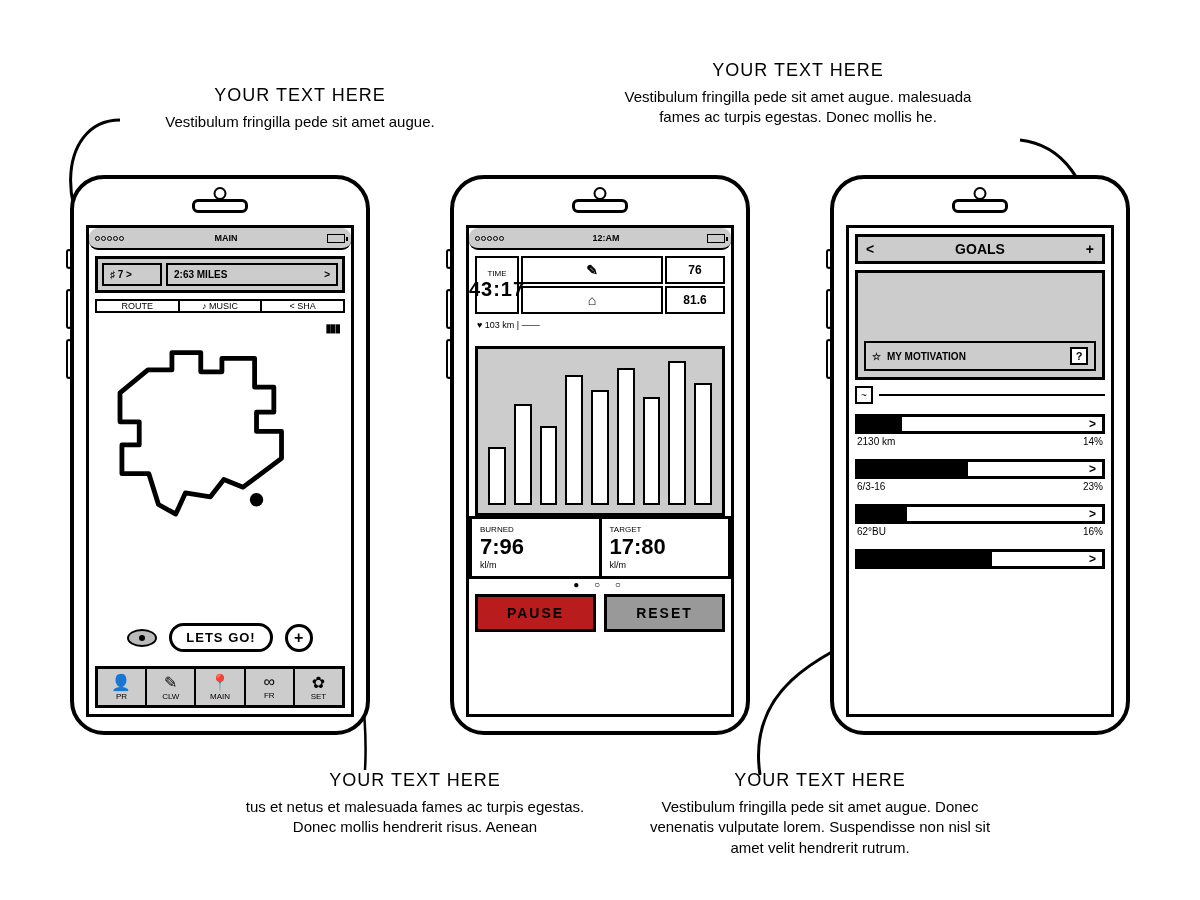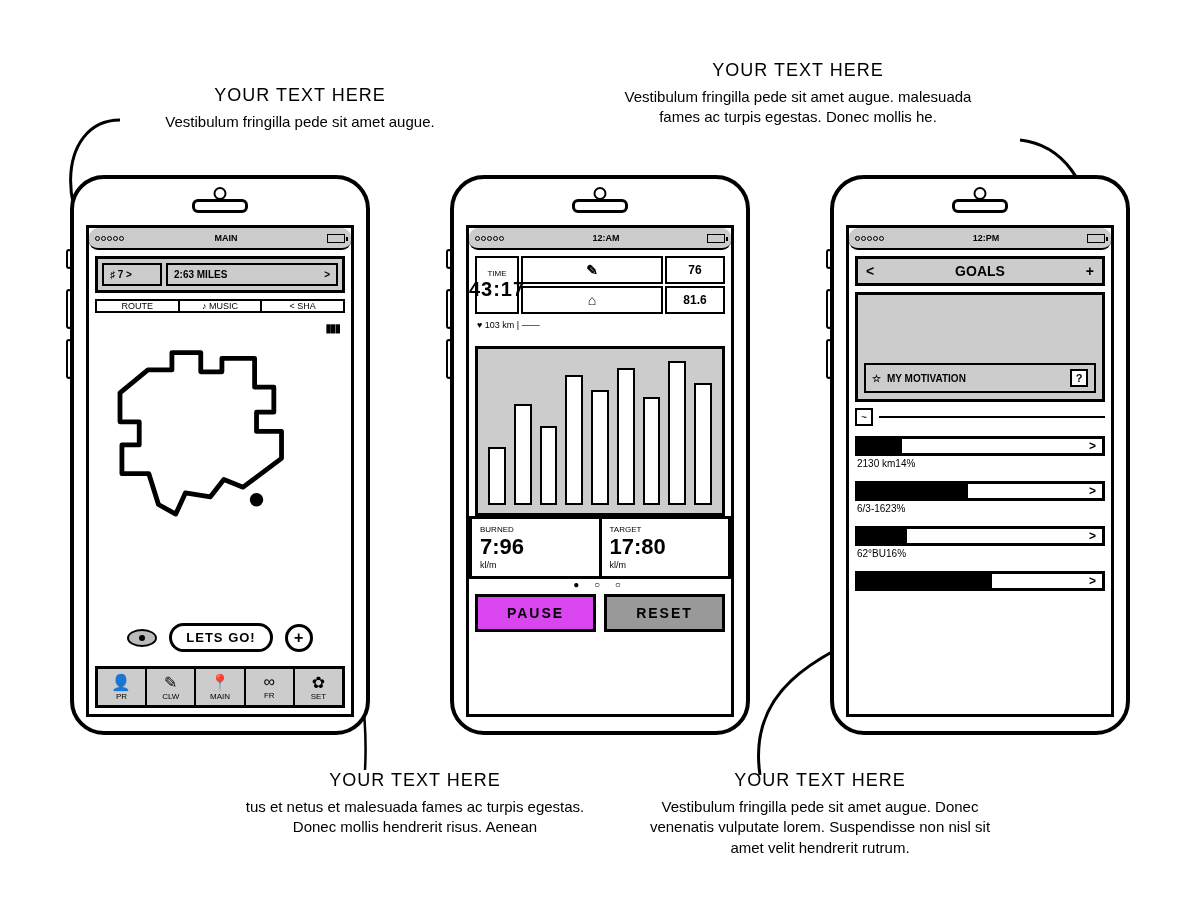--- a/index.html
+++ b/index.html
@@ -235,21 +235,21 @@
   .s2 .split .unit{font-size:9px;}
   .s2 .split:first-child{border-right:none;}
   .s2 .split-row::after{
     content:""; position:absolute;
   }
   .s2 .pagedots{ text-align:center; font-size:10px; letter-spacing:6px; margin-bottom:4px;}
   .s2 .btn-row { display:flex; gap:8px; margin:0 6px 8px; }
   .s2 .btn {
     flex:1; border:3px solid #000; text-align:center;
     padding:8px 0; font-size:14px; font-weight:bold; letter-spacing:2px;
-    background:#d946ef;
+    background:#b91c1c;
   }
   .s2 .btn.dark{background:#999;}
 
   
   .s3 .navbar {
     margin:6px; border:3px solid #000; background:#ccc;
     display:flex; align-items:center; justify-content:space-between;
     padding:4px 8px; font-size:14px; font-weight:bold;
   }
   .s3 .hero {
@@ -275,21 +275,21 @@
   .s3 .goal { }
   .s3 .progress {
     height:20px; border:3px solid #000; background:#fff; position:relative;
     display:flex; align-items:center;
   }
   .s3 .progress .fill{height:100%; background:#000;}
   .s3 .progress .chev{
     position:absolute; right:6px; font-size:12px; font-weight:bold;
   }
   .s3 .goal .meta{
-    display:flex; font-size:10px; margin-top:2px;
+    display:flex; justify-content:space-between; font-size:10px; margin-top:2px;
     padding: 0 2px;
   }
 
   
   svg.overlay { position:absolute; pointer-events:none; }
 </style>
 </head>
 <body>
 
 <div class="annotation" style="left:130px; top:85px; width:340px">
@@ -435,25 +435,20 @@
       <div class="btn dark">RESET</div>
     </div>
   </div>
 </div>
 
 <div class="phone s3" style="left:830px; top:175px">
   <div class="side-btn a"></div>
     <div class="side-btn b"></div>
     <div class="side-btn c"></div>
   <div class="screen">
-    <div class="status-bar">
-      <span class="status-dots"><span></span><span></span><span></span><span></span><span></span></span>
-      <span>12:PM</span>
-      <span class="status-batt"></span>
-    </div>
 
     <div class="navbar">
       <span>&lt;</span>
       <span>GOALS</span>
       <span>+</span>
     </div>
 
     <div class="hero">
       <div class="mot">
         <span>☆</span>

